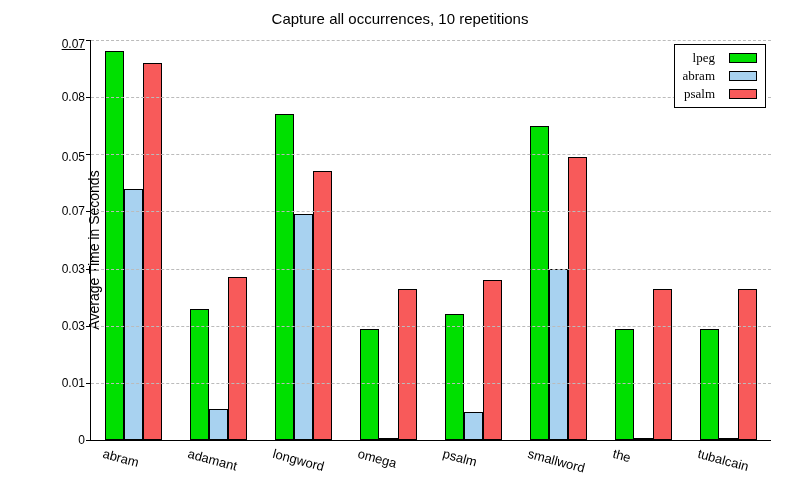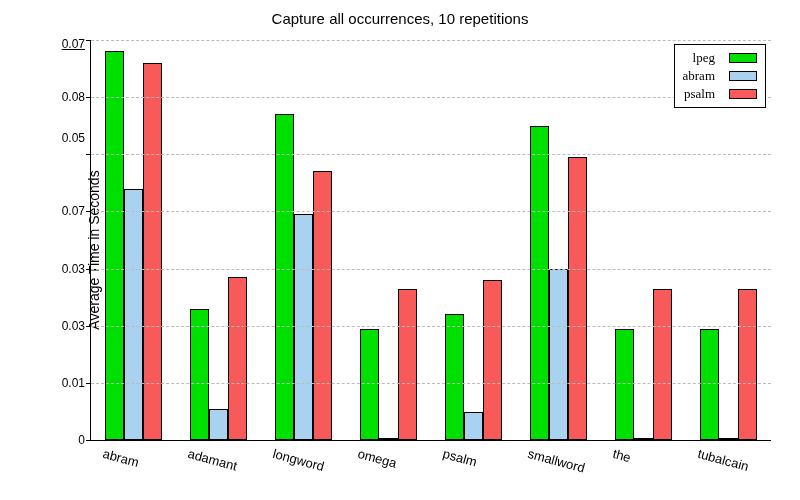--- a/index.html
+++ b/index.html
@@ -167,21 +167,21 @@
       <div class="ytick-mark" style="top: 285.714px;"></div>
       <div class="ytick" style="top: 285.714px;"> 0.03</div>
       <div class="gridline" style="top: 228.571px;"></div>
       <div class="ytick-mark" style="top: 228.571px;"></div>
       <div class="ytick" style="top: 228.571px;"> 0.03</div>
       <div class="gridline" style="top: 171.429px;"></div>
       <div class="ytick-mark" style="top: 171.429px;"></div>
       <div class="ytick" style="top: 171.429px;"> 0.07</div>
       <div class="gridline" style="top: 114.286px;"></div>
       <div class="ytick-mark" style="top: 114.286px;"></div>
-      <div class="ytick" style="top: 98px;"> 0.05</div>
+      <div class="ytick" style="top: 117px;"> 0.05</div>
       <div class="gridline" style="top: 57.1429px;"></div>
       <div class="ytick-mark" style="top: 57.1429px;"></div>
       <div class="ytick" style="top: 57.1429px;"> 0.08</div>
       <div class="gridline" style="top: 0px;"></div>
       <div class="ytick-mark" style="top: 0px;"></div>
       <div class="ytick" style="top: 4px; text-decoration: underline;"> 0.07</div>
     </div>
 
   <div class="xlabel-row" id="xlabels">
       <div class="xlabel" style="left: 15.3px;">abram</div>

